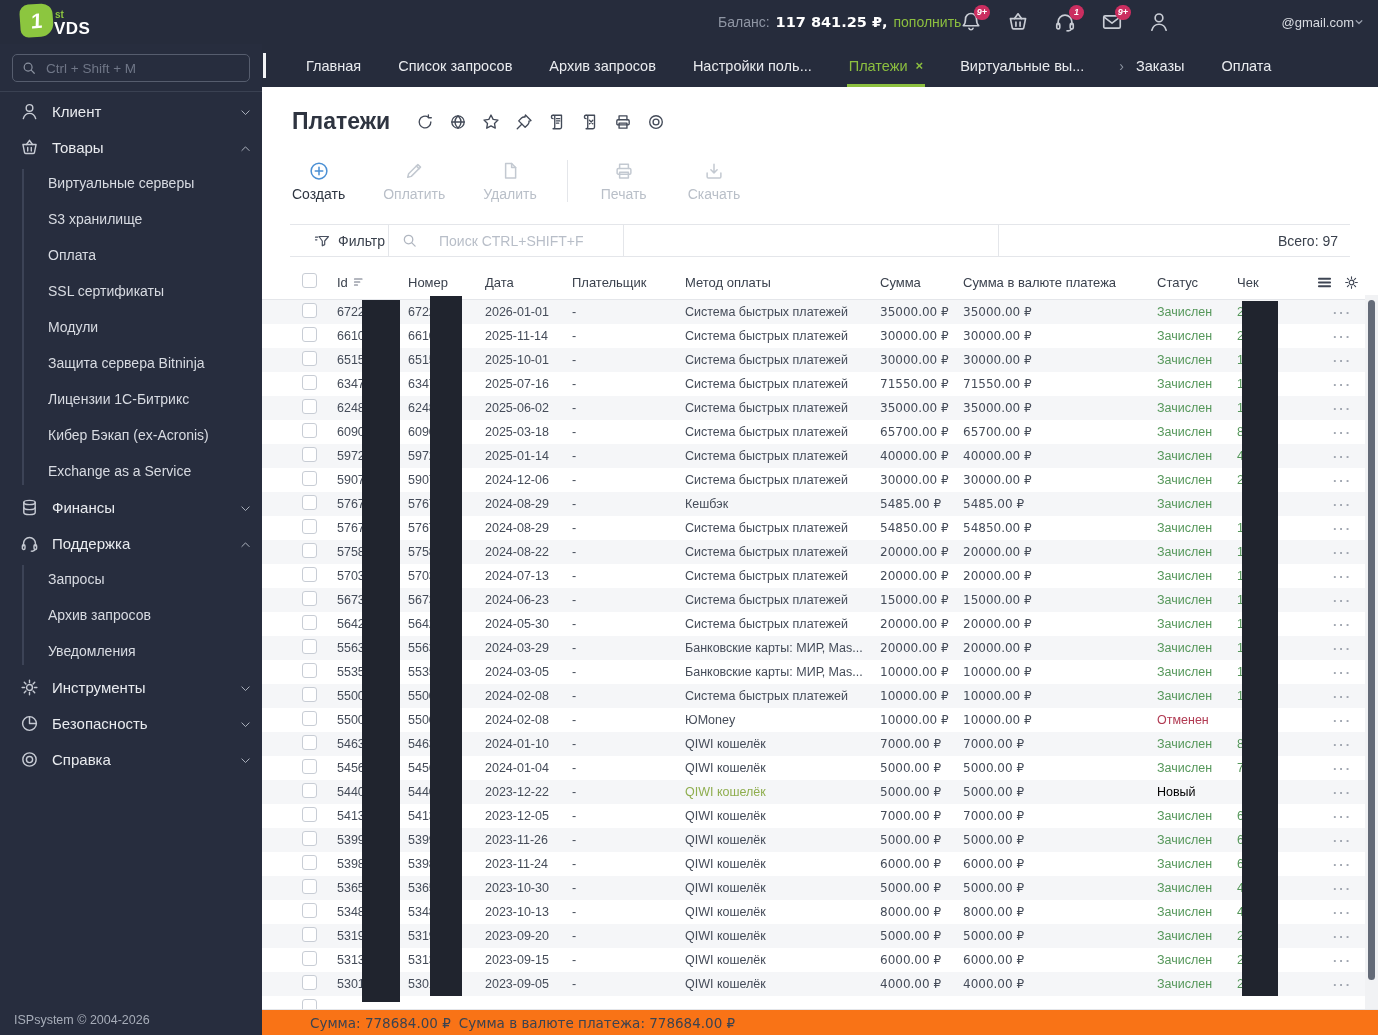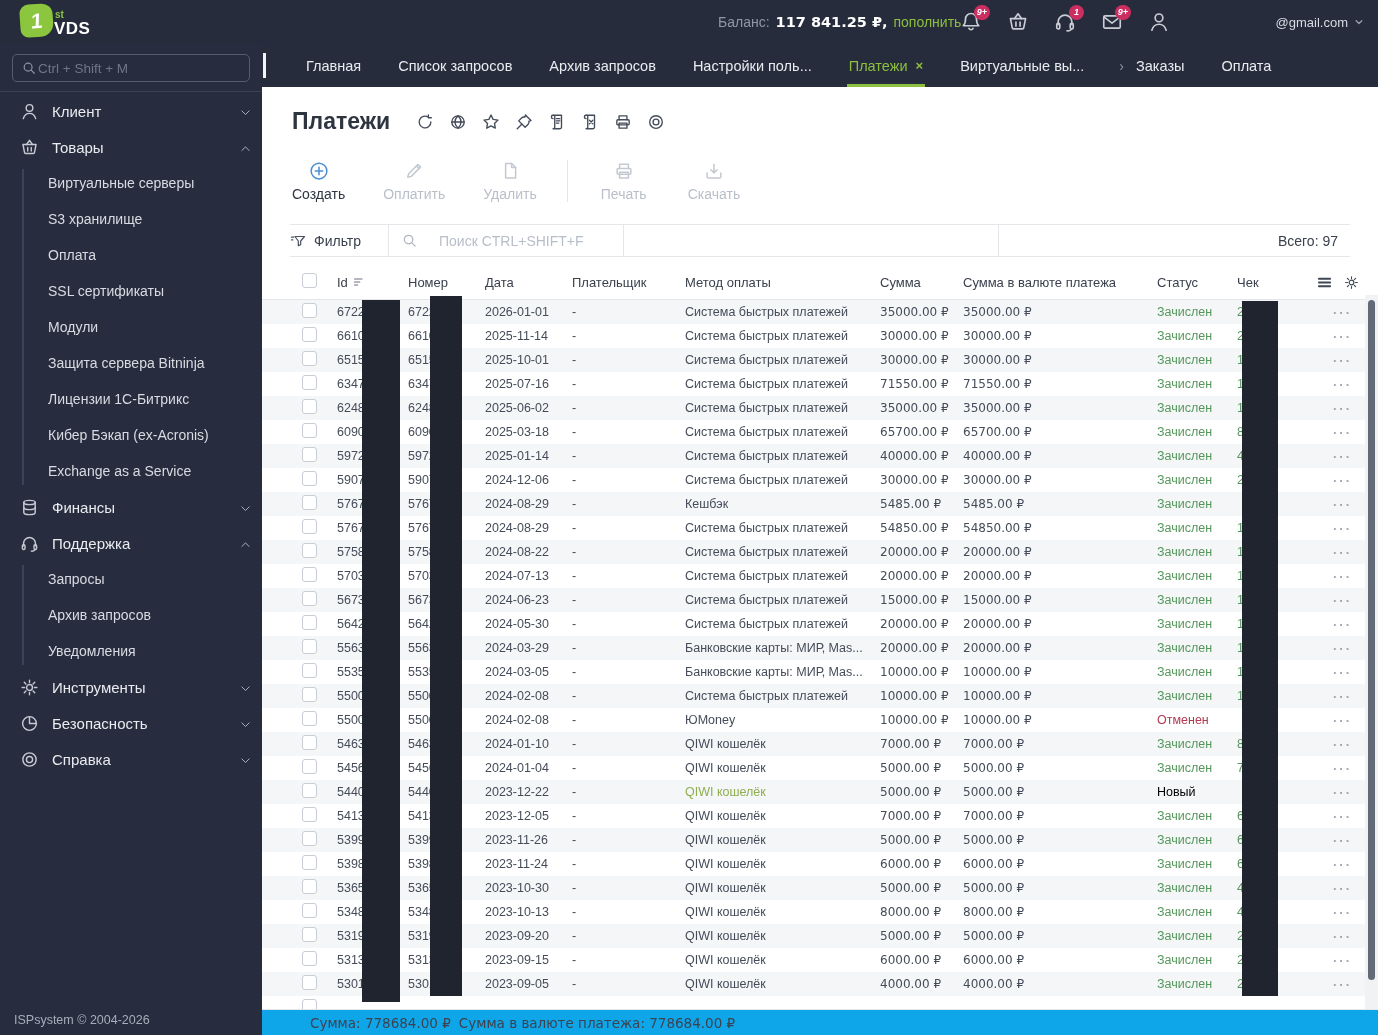--- a/index.html
+++ b/index.html
@@ -16,35 +16,35 @@
   .logo-st{color:#8cc63f;font-size:10px;font-weight:bold;display:block;margin:6px 0 0 1px;}
   .logo-vds{color:#fff;font-size:17px;font-weight:bold;letter-spacing:.5px;margin-top:0;}
   .balance{position:absolute;left:718px;top:0;height:44px;display:flex;align-items:center;gap:6px;font-size:14px;white-space:nowrap;}
   .balance .bl{color:#8f96a4;}
   .balance .bv{color:#fff;font-weight:bold;font-family:"DejaVu Sans","Liberation Sans",sans-serif;font-size:14.5px;}
   .balance .bt{color:#8cbf3f;cursor:pointer;}
   .tb-icons{position:absolute;left:960px;top:0;height:44px;display:flex;align-items:center;gap:25px;}
   .tb-ico{position:relative;width:22px;height:22px;color:#c9cdd5;cursor:pointer;display:inline-block;}
   .tb-ico svg{width:22px;height:22px;}
   .badge{position:absolute;top:-6px;right:-8px;min-width:15px;height:15px;padding:0 3px;background:#cb2e60;border-radius:8px;color:#fff;font-size:9px;font-weight:bold;line-height:15px;text-align:center;}
-  .account{position:absolute;right:14px;top:0;height:44px;display:flex;align-items:center;gap:6px;color:#d8dbe1;font-size:13px;cursor:pointer;}
+  .account{position:absolute;right:14px;top:0;height:44px;display:flex;align-items:center;color:#d8dbe1;font-size:13px;cursor:pointer;}
   .account svg{width:10px;height:10px;color:#9aa0ad;}
 
   
   .tabbar{position:absolute;left:262px;top:44px;width:1116px;height:43px;background:#262c3c;display:flex;align-items:stretch;padding-left:42px;z-index:25;}
   .tabbar::before{content:"";position:absolute;left:1px;top:9px;width:3px;height:25px;background:#f2f3f5;}
   .tab{position:relative;display:flex;align-items:center;gap:8px;padding:0 2px;margin-right:33px;color:#e9ebef;font-size:14.5px;cursor:pointer;white-space:nowrap;}
   .tab.active{color:#8cbf3f;}
   .tab.active::after{content:"";position:absolute;left:0;right:0;bottom:0;height:3px;background:#8cbf3f;}
   .tab .closex{color:#8cbf3f;font-size:13px;font-weight:bold;}
   .tab-ovf{display:flex;align-items:center;color:#8b92a0;font-size:14px;margin-right:10px;cursor:pointer;}
 
   
   .sidebar{position:absolute;left:0;top:44px;width:262px;height:991px;background:#272d3e;z-index:20;}
-  .sb-search{position:absolute;left:12px;top:10px;width:238px;height:28px;border:1px solid #565d6e;border-radius:5px;display:flex;align-items:center;padding:0 9px;cursor:text;}
+  .sb-search{position:absolute;left:12px;top:10px;width:238px;height:28px;border:1px solid #565d6e;border-radius:5px;display:flex;align-items:center;padding:0 9px;gap:8px;cursor:text;}
   .sb-search svg{width:14px;height:14px;color:#8b92a0;flex:none;}
   .sb-search input{background:transparent;border:none;outline:none;color:#cfd3db;font-size:13.5px;width:100%;font-family:"Liberation Sans",sans-serif;}
   .sb-search input::placeholder{color:#6f7687;}
   .sb-div{position:absolute;left:0;top:47px;width:262px;height:1px;background:#3a4152;}
   .menu{position:absolute;left:0;top:49px;width:262px;}
   .m-item{height:36px;display:flex;align-items:center;padding:0 10px 0 20px;color:#e9ebef;font-size:15px;cursor:pointer;}
   .m-item .mi-ico{width:19px;height:19px;color:#c6cad3;margin-right:13px;flex:none;}
   .m-item .mi-ico svg{width:19px;height:19px;}
   .m-item .mi-label{flex:1;}
   .m-item .mi-chev{width:13px;height:13px;color:#aeb4bf;}
@@ -67,21 +67,21 @@
   .tb-btn .tbi{width:20px;height:20px;}
   .tb-btn .tbi svg{width:20px;height:20px;}
   .tb-btn .tbl{font-size:14px;}
   .tb-btn.on .tbi{color:#4a8fd4;}
   .tb-btn.on .tbl{color:#2e3541;}
   .tb-btn.off .tbi{color:#c3c9d1;}
   .tb-btn.off .tbl{color:#b9bfc8;cursor:default;}
   .tb-sep{width:1px;height:42px;background:#e4e6ea;margin:0 -8px;}
 
   .filterbar{position:absolute;left:28px;top:137px;width:1060px;height:33px;border-top:1px solid #e4e6ea;border-bottom:1px solid #e4e6ea;}
-  .f-filter{position:absolute;left:0;top:0;height:100%;display:flex;align-items:center;gap:8px;color:#3a414d;font-size:14px;cursor:pointer;}
+  .f-filter{position:absolute;left:24px;top:0;height:100%;display:flex;align-items:center;gap:8px;color:#3a414d;font-size:14px;cursor:pointer;}
   .f-filter svg{width:16px;height:16px;color:#4a5160;}
   .f-vdiv{position:absolute;top:0;width:1px;height:100%;background:#e4e6ea;}
   .f-search{position:absolute;left:112px;top:0;height:100%;display:flex;align-items:center;gap:20px;}
   .f-search svg{width:15px;height:15px;color:#b0b6c0;}
   .f-search input{border:none;outline:none;font-size:14px;width:210px;color:#3a414d;font-family:"Liberation Sans",sans-serif;}
   .f-search input::placeholder{color:#b8bec8;}
   .f-total{position:absolute;right:12px;top:0;height:100%;display:flex;align-items:center;color:#3a414d;font-size:14px;}
 
   .thead{position:absolute;left:0;top:178px;width:1116px;height:35px;border-bottom:1px solid #e4e6ea;display:flex;align-items:center;padding-left:40px;font-size:13px;color:#3a414d;}
   .trow{display:flex;align-items:center;height:24px;padding-left:40px;font-size:12.5px;color:#454c59;cursor:pointer;}
@@ -104,21 +104,21 @@
   .hd-ico{width:15px;height:15px;color:#3f4654;cursor:pointer;}
   .hd-ico svg{width:15px;height:15px;}
   .dots{color:#a0a6b0;font-weight:bold;letter-spacing:2px;font-size:13px;cursor:pointer;}
   .st-green{color:#55975a;}
   .st-red{color:#b13a52;}
   .st-orange{color:#000000;}
   .m-green{color:#8fae4f;}
   .rc{color:#55975a;}
   .tbody{position:absolute;left:0;top:213px;width:1116px;}
   .partial{position:absolute;left:0;top:909px;width:1116px;height:13px;overflow:hidden;}
-  .tfoot{position:absolute;left:0;top:922px;width:1116px;height:26px;border-top:1px solid #e4e6ea;display:flex;align-items:center;padding-left:48px;gap:8px;font-size:13.5px;color:#3c4350;font-family:"DejaVu Sans","Liberation Sans",sans-serif;background:#0ea5e9;z-index:6;}
+  .tfoot{position:absolute;left:0;top:922px;width:1116px;height:26px;border-top:1px solid #e4e6ea;display:flex;align-items:center;padding-left:48px;gap:8px;font-size:13.5px;color:#3c4350;font-family:"DejaVu Sans","Liberation Sans",sans-serif;background:#f97316;z-index:6;}
 
   .redact{position:absolute;background:#20242e;z-index:5;}
   .r1{left:100px;top:213px;width:38px;height:702px;}
   .r2{left:168px;top:209px;width:32px;height:700px;}
   .r3{left:980px;top:214px;width:36px;height:695px;}
 
   .scroll-track{position:absolute;right:0;top:208px;width:13px;height:714px;background:#f1f2f4;z-index:7;}
   .scroll-thumb{position:absolute;right:3px;top:5px;width:7px;height:680px;background:#646b78;border-radius:4px;cursor:grab;}
 </style>
 </head>

